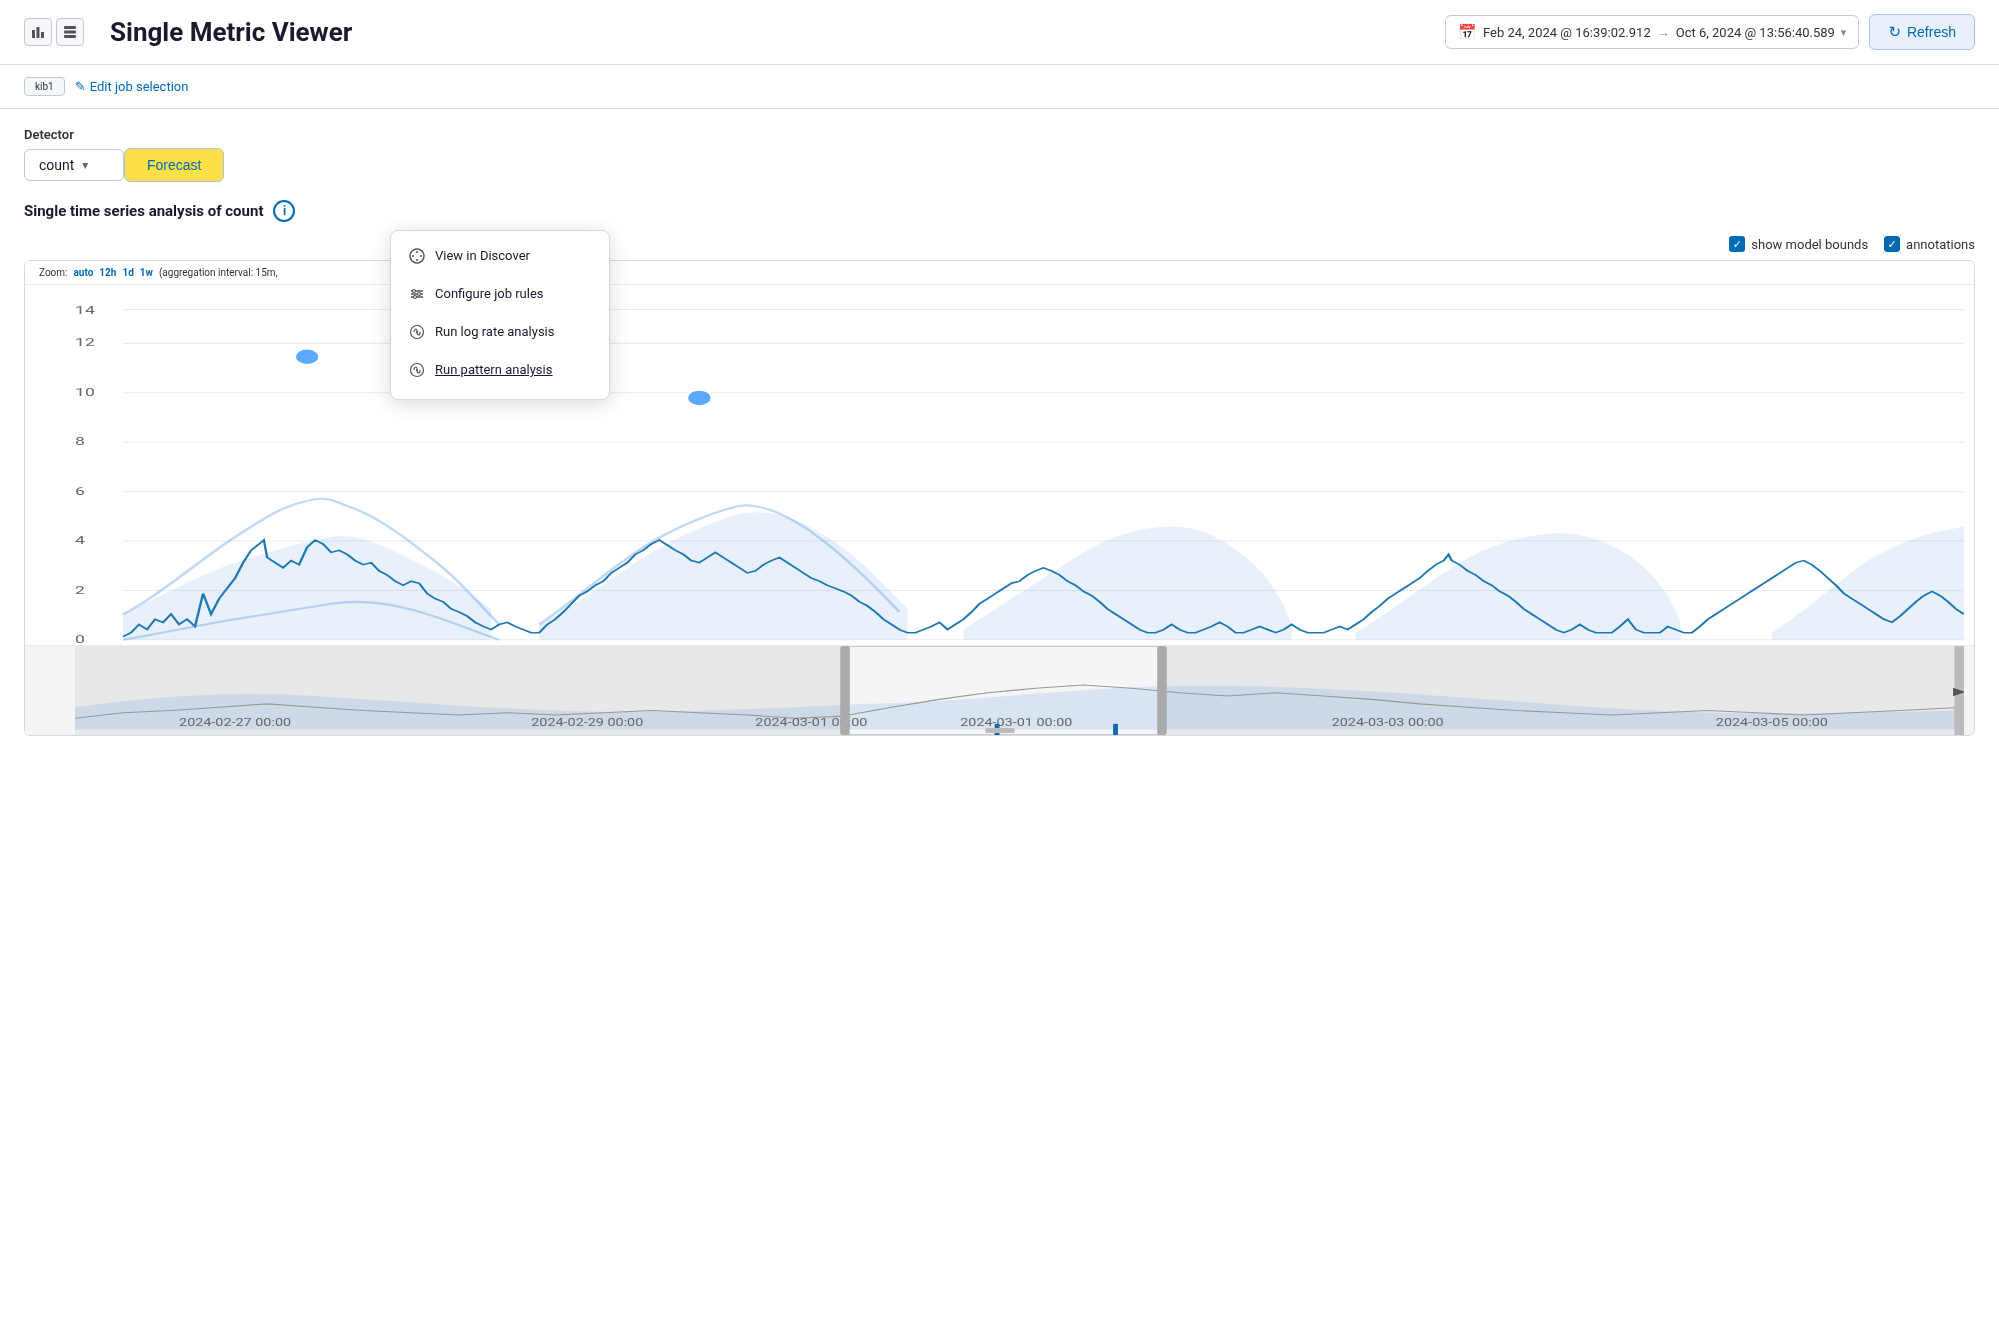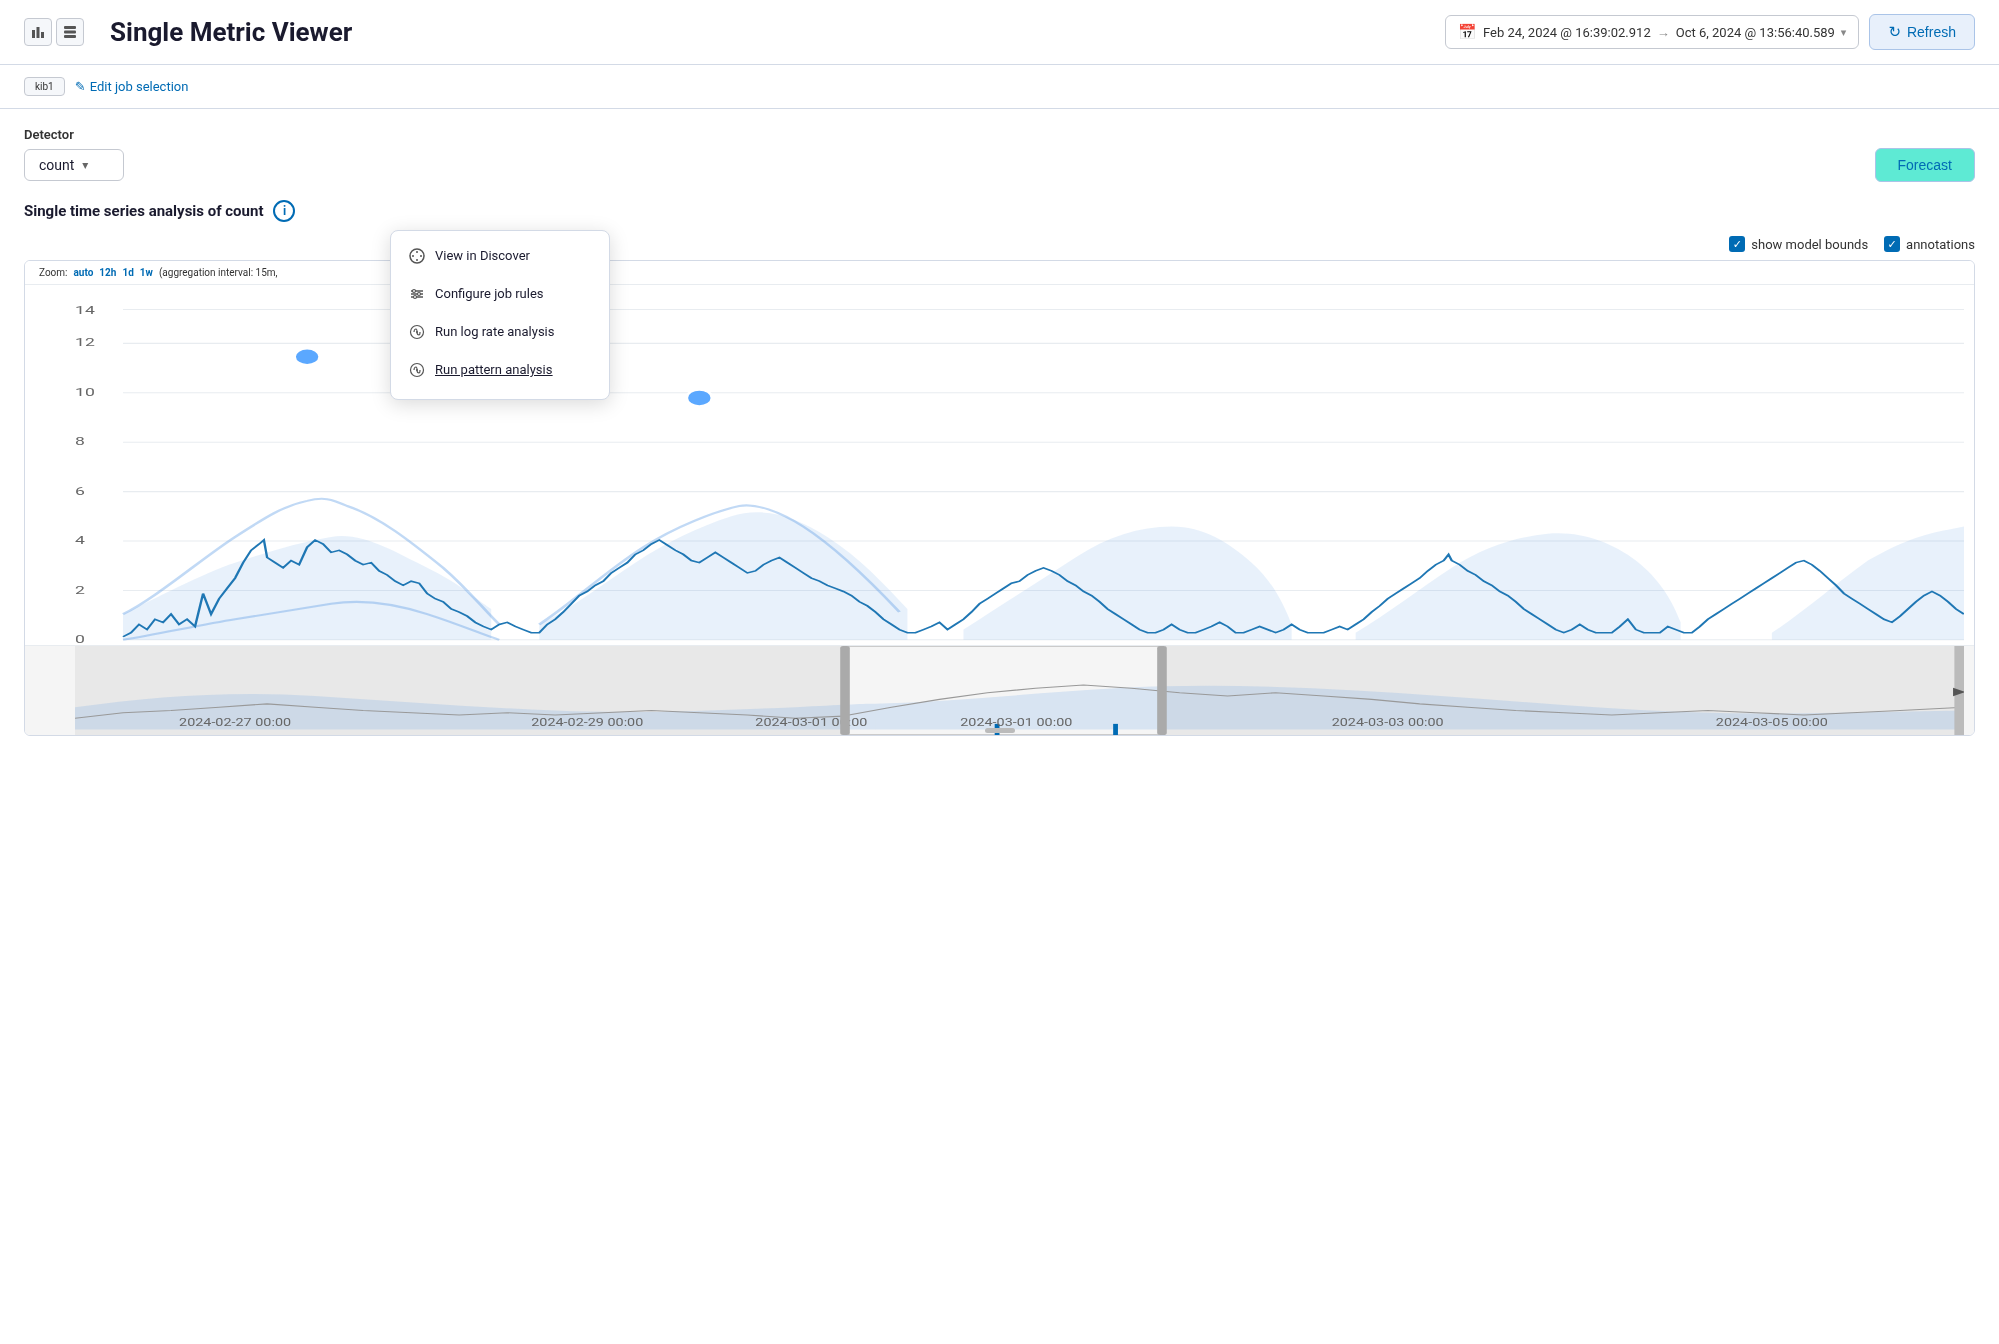--- a/index.html
+++ b/index.html
@@ -37,28 +37,28 @@
     }
     .job-badge {
       background: #f5f7fa; border: 1px solid #c5c9d1; border-radius: 4px;
       padding: 3px 10px; font-size: 10px; color: #333;
     }
     .edit-job-link { color: #006bb4; font-size: 13px; cursor: pointer; display: flex; align-items: center; gap: 4px; }
 
     .main-content { padding: 18px 24px; }
 
     .detector-label { font-size: 13px; font-weight: 600; color: #333; margin-bottom: 6px; }
-    .detector-row { display: flex; align-items: center; justify-content: space-between; margin-bottom: 18px; }
+    .detector-row { display: flex; align-items: center; margin-bottom: 18px; }
     .detector-select {
       border: 1px solid #c5c9d1; border-radius: 6px; padding: 7px 14px;
       background: #fff; font-size: 14px; cursor: pointer;
       display: flex; align-items: center; gap: 8px; min-width: 100px;
     }
     .forecast-btn {
-      background: #5eead4; border: 1px solid #aac4e8; border-radius: 6px;
+      background: #fde047; border: 1px solid #aac4e8; border-radius: 6px;
       padding: 8px 22px; color: #006bb4; font-size: 14px; font-weight: 500;
       cursor: pointer;
     }
 
     .section-title-row {
       display: flex; align-items: center; gap: 10px; margin-bottom: 14px;
     }
     .section-title { font-size: 15px; font-weight: 700; color: #1a1a2e; }
     .info-icon {
       width: 22px; height: 22px; border-radius: 50%; border: 2px solid #006bb4;

